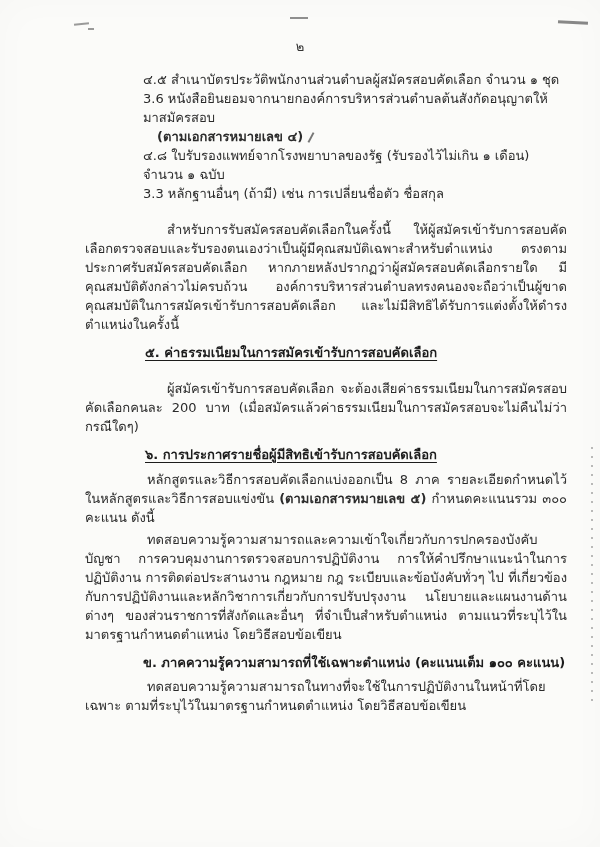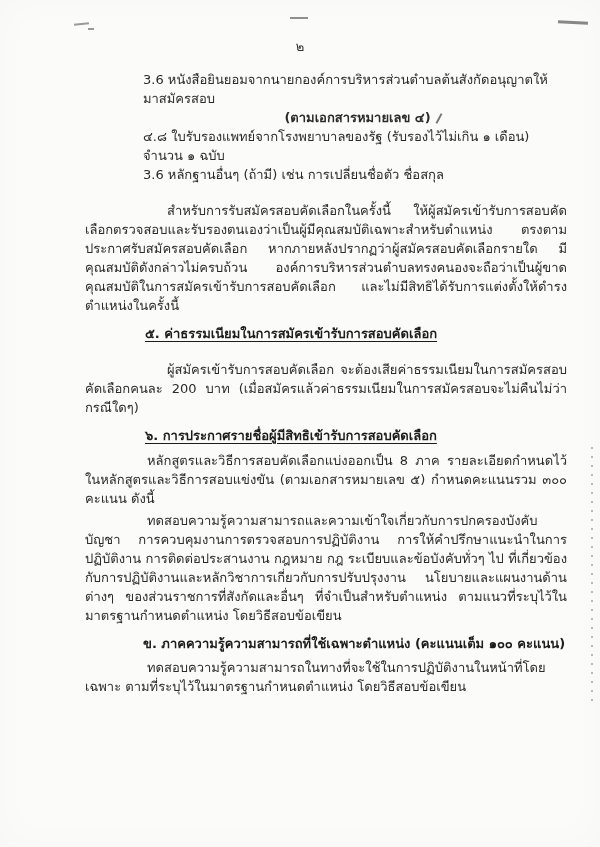--- a/index.html
+++ b/index.html
@@ -16,30 +16,30 @@
   .pagenum {
     position:absolute; top:36px; left:0; right:0;
     text-align:center; font-size:13px; color:#333;
   }
   .content {
     position:absolute; left:85px; top:70px; width:482px;
     font-size:13px; line-height:19px;
     text-align:justify;
   }
   .item { margin-left:58px; text-align:left; }
-  .att  { margin-left:72px; font-weight:bold; text-align:center; }
+  .att  { margin-left:72px; font-weight:bold; text-align:left; }
   .para { text-indent:82px; margin-top:17px; }
   .para-sm { text-indent:62px; margin-top:3px; }
   .h1 {
     margin:9px 0 6px 60px; font-weight:bold; text-align:left;
     text-decoration:underline; text-underline-offset:3px; text-decoration-thickness:1px;
     color:#1c1c1c;
   }
   .h2 { margin:9px 0 5px 58px; font-weight:bold; text-align:left; color:#1c1c1c; }
-  .bold { font-weight:normal; }
+  .bold { font-weight:bold; }
   
   .tick {
     display:inline-block; width:2px; height:11px; background:#4a4a4a;
     transform:rotate(28deg); margin-left:7px; vertical-align:middle; opacity:.75;
   }
   
   .artifact { position:absolute; background:#666; opacity:.65; }
   .a-tl1 { left:74px;  top:23px; width:15px; height:2px; transform:rotate(-6deg); }
   .a-tl2 { left:88px;  top:28px; width:6px;  height:1.5px; }
   .a-tm  { left:290px; top:17px; width:18px; height:2px; background:#555; }
@@ -57,24 +57,25 @@
   <div class="artifact a-tl1"></div>
   <div class="artifact a-tl2"></div>
   <div class="artifact a-tm"></div>
   <div class="artifact a-tr"></div>
   <div class="artifact a-dots"></div>
 
   <div class="pagenum">๒</div>
 
   <div class="content">
 
+    <div class="item">๔.๕ สำเนาบัตรประวัติพนักงานส่วนตำบลผู้สมัครสอบคัดเลือก จำนวน ๑ ชุด</div>
     <div class="item">3.6 หนังสือยินยอมจากนายกองค์การบริหารส่วนตำบลต้นสังกัดอนุญาตให้มาสมัครสอบ</div>
     <div class="att"><span>(ตามเอกสารหมายเลข ๔)</span><span class="tick"></span></div>
     <div class="item">๔.๘ ใบรับรองแพทย์จากโรงพยาบาลของรัฐ (รับรองไว้ไม่เกิน ๑ เดือน) จำนวน ๑ ฉบับ</div>
-    <div class="item">3.6 หลักฐานอื่นๆ (ถ้ามี) เช่น การเปลี่ยนชื่อตัว ชื่อสกุล</div>
+    <div class="item">3.3 หลักฐานอื่นๆ (ถ้ามี) เช่น การเปลี่ยนชื่อตัว ชื่อสกุล</div>
 
     <div class="para">สำหรับการรับสมัครสอบคัดเลือกในครั้งนี้ ให้ผู้สมัครเข้ารับการสอบคัดเลือกตรวจสอบและรับรองตนเองว่าเป็นผู้มีคุณสมบัติเฉพาะสำหรับตำแหน่ง ตรงตามประกาศรับสมัครสอบคัดเลือก หากภายหลังปรากฏว่าผู้สมัครสอบคัดเลือกรายใด มีคุณสมบัติดังกล่าวไม่ครบถ้วน องค์การบริหารส่วนตำบลทรงคนองจะถือว่าเป็นผู้ขาดคุณสมบัติในการสมัครเข้ารับการสอบคัดเลือก และไม่มีสิทธิได้รับการแต่งตั้งให้ดำรงตำแหน่งในครั้งนี้</div>
 
     <div class="h1">๕. ค่าธรรมเนียมในการสมัครเข้ารับการสอบคัดเลือก</div>
     <div class="para">ผู้สมัครเข้ารับการสอบคัดเลือก จะต้องเสียค่าธรรมเนียมในการสมัครสอบคัดเลือกคนละ 200 บาท (เมื่อสมัครแล้วค่าธรรมเนียมในการสมัครสอบจะไม่คืนไม่ว่ากรณีใดๆ)</div>
 
     <div class="h1">๖. การประกาศรายชื่อผู้มีสิทธิเข้ารับการสอบคัดเลือก</div>
 
     <div class="para-sm"><span>หลักสูตรและวิธีการสอบคัดเลือกแบ่งออกเป็น 8 ภาค รายละเอียดกำหนดไว้ในหลักสูตรและวิธีการสอบแข่งขัน </span><span class="bold">(ตามเอกสารหมายเลข ๕)</span><span> กำหนดคะแนนรวม ๓๐๐ คะแนน ดังนี้</span></div>
 

